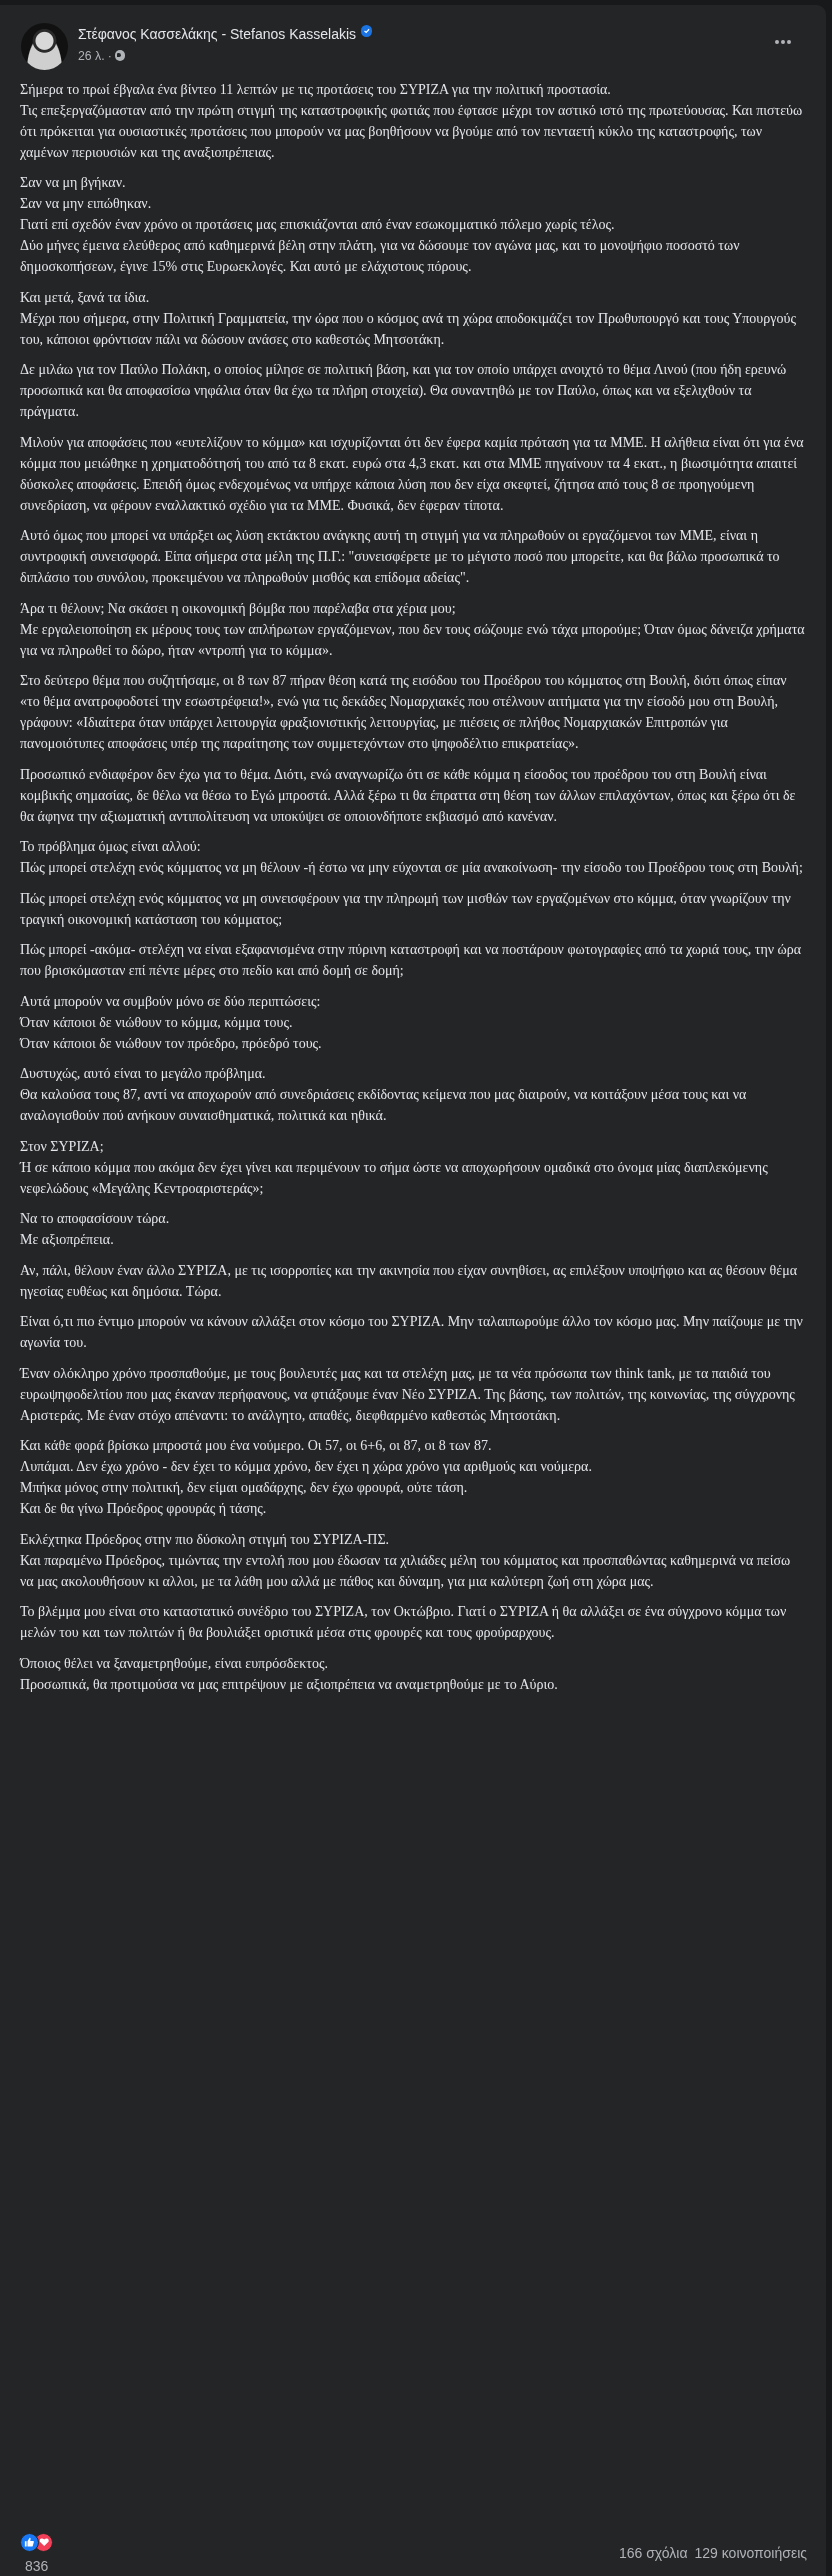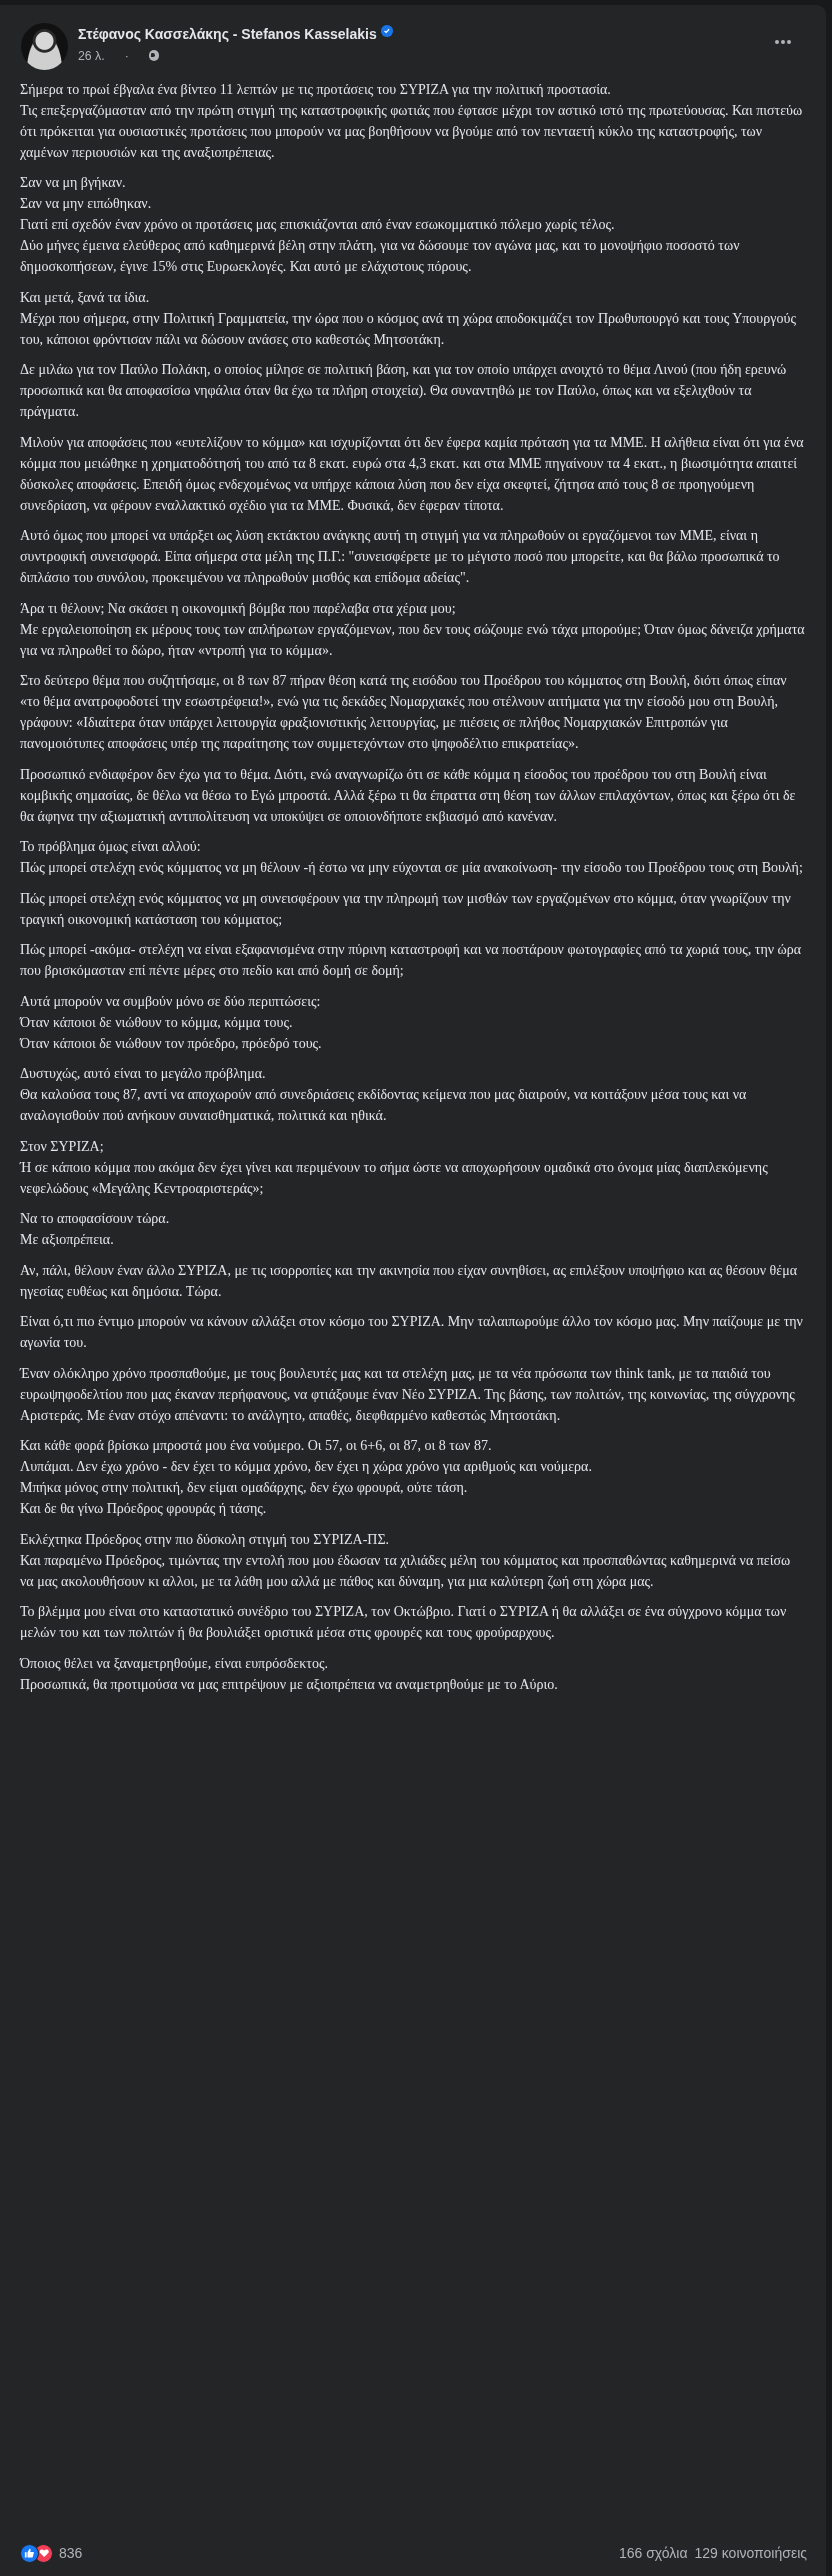--- a/index.html
+++ b/index.html
@@ -40,41 +40,41 @@
   .name-row {
     position: absolute;
     left: 78px;
     top: 21px;
     display: flex;
     align-items: center;
     gap: 4.7px;
   }
   .author-name {
     font-size: 14px;
-    font-weight: bold;
+    font-weight: normal;
     color: #e4e6eb;
   }
   .verified-icon {
     width: 11.4px;
     height: 11.4px;
     border-radius: 50%;
     background: #1b74e4;
     display: inline-flex;
     align-items: center;
     justify-content: center;
     margin-top: -5.7px;
   }
   .verified-icon svg { width: 7.6px; height: 7.6px; }
   .meta-row {
     position: absolute;
     left: 78px;
     top: 44px;
     display: flex;
     align-items: center;
-    gap: 20px;
+    gap: 3px;
     font-size: 12.3px;
     color: #b0b3b8;
   }
   .globe-icon {
     width: 10.4px;
     height: 10.4px;
     border-radius: 50%;
     background: #b0b3b8;
     display: inline-block;
     position: relative;
@@ -126,20 +126,21 @@
     align-items: center;
     justify-content: space-between;
     font-size: 14px;
     color: #b0b3b8;
   }
   .reactions {
     display: flex;
     align-items: center;
     gap: 5.7px;
     cursor: pointer;
+    flex-direction: column;
   }
   .react-icons { display: flex; }
   .react {
     width: 17px; height: 17px; border-radius: 50%;
     display: inline-flex; align-items: center; justify-content: center;
     border: 1.9px solid #242526;
   }
   .like-icon { background: #1877f2; z-index: 2; }
   .love-icon { background: #f33e58; margin-left: -4.7px; z-index: 1; }
   .react svg { width: 10.4px; height: 10.4px; }

